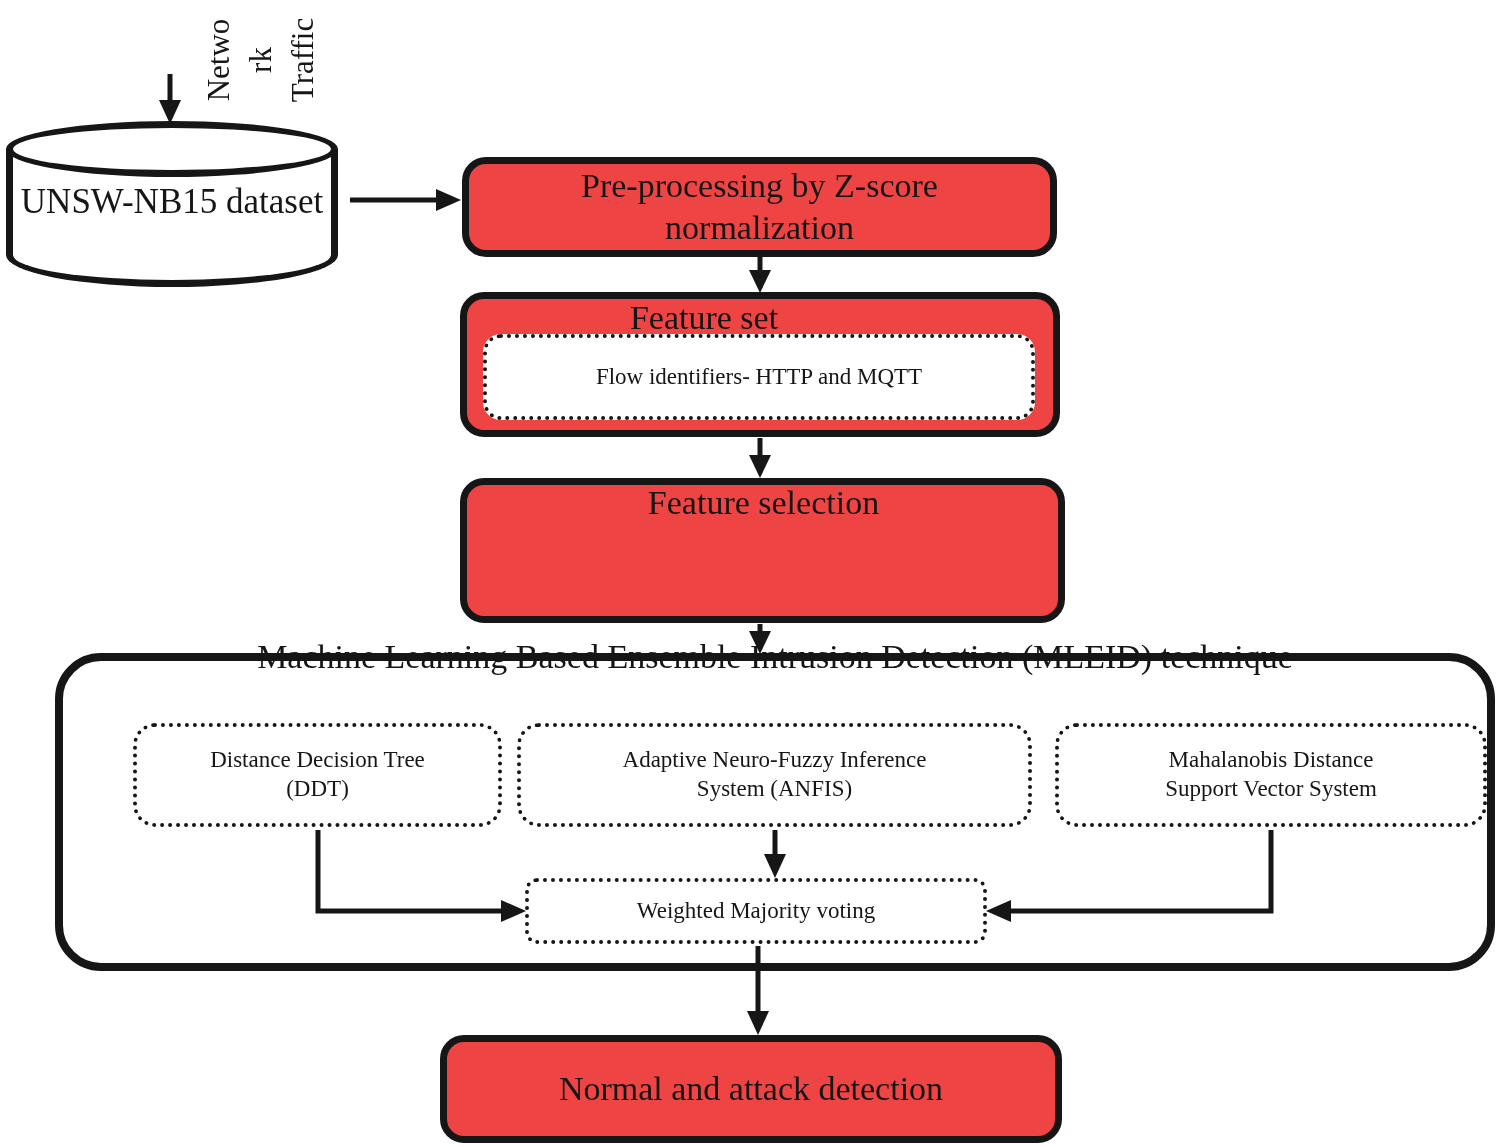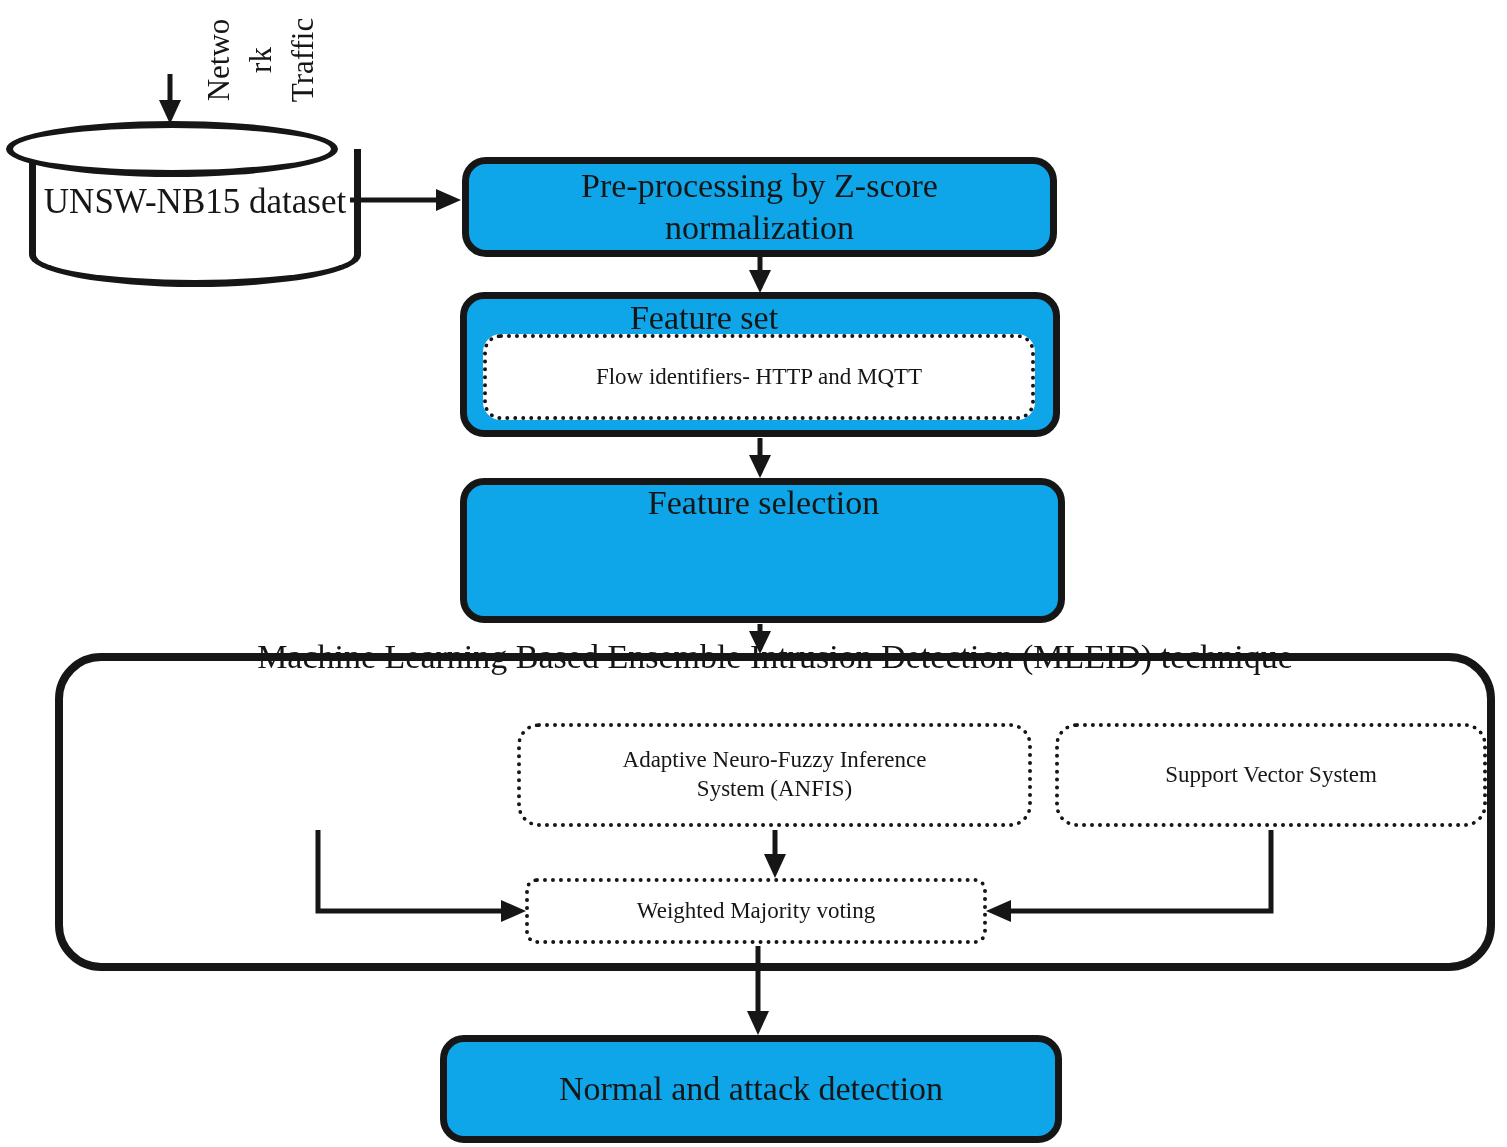--- a/index.html
+++ b/index.html
@@ -21,39 +21,39 @@
   }
   .connectors polygon{fill:#161616;stroke:none;}
   
   .cyl-body{
     position:absolute;left:6px;top:149px;width:332px;height:138px;
     background:#fff;
     border-left:7px solid #161616;border-right:7px solid #161616;border-bottom:7px solid #161616;
     border-radius:0 0 50% 50% / 0 0 32px 32px;
     z-index:2;
     display:flex;align-items:center;justify-content:center;
-    padding-bottom:26px;box-sizing:border-box;margin-left:23px;
+    padding-bottom:26px;box-sizing:border-box;
   }
   .cyl-top{
     position:absolute;left:6px;top:121px;width:332px;height:56px;
     background:#fff;border:7px solid #161616;border-radius:50%;
     z-index:3;box-sizing:border-box;
   }
   .cyl-label{font-size:35px;white-space:nowrap;}
   
   .traffic-label{
     position:absolute;left:198px;top:-6px;width:132px;height:132px;
     transform:rotate(-90deg);
     font-size:31px;line-height:42px;text-align:center;
     z-index:4;
   }
   .traffic-label span{display:block;}
   
   .box{
-    position:absolute;background:#0ea5e9;border:7px solid #161616;border-radius:24px;
+    position:absolute;background:#ef4444;border:7px solid #161616;border-radius:24px;
     box-sizing:border-box;z-index:2;
     display:flex;flex-direction:column;align-items:center;justify-content:center;
     font-size:34px;line-height:1.25;text-align:center;
   }
   .box .ln{display:block;}
   .dotted{
     position:absolute;background:#fff;border:4px dotted #161616;border-radius:18px;
     box-sizing:border-box;z-index:3;
     display:flex;flex-direction:column;align-items:center;justify-content:center;
     font-size:23px;line-height:1.25;text-align:center;
@@ -136,27 +136,32 @@
   <div class="dotted" style="left:483px;top:334px;width:552px;height:86px;">
     <span>Flow identifiers- HTTP and MQTT</span>
   </div>
 
   <div class="box" style="left:460px;top:478px;width:605px;height:145px;"></div>
   <div class="box-title" style="left:460px;top:484px;width:607px;">Feature selection</div>
 
   <div class="mleid"></div>
   <div class="mleid-title">Machine Learning Based Ensemble Intrusion Detection (MLEID) technique</div>
 
+  <div class="dotted" style="left:133px;top:723px;width:369px;height:104px;border-radius:22px;">
+    <span class="ln">Distance Decision Tree</span>
+    <span class="ln">(DDT)</span>
+  </div>
 
   <div class="dotted" style="left:517px;top:723px;width:515px;height:104px;border-radius:22px;">
     <span class="ln">Adaptive Neuro-Fuzzy Inference</span>
     <span class="ln">System (ANFIS)</span>
   </div>
 
   <div class="dotted" style="left:1055px;top:723px;width:432px;height:104px;border-radius:22px;">
+    <span class="ln">Mahalanobis Distance</span>
     <span class="ln">Support Vector System</span>
   </div>
 
   <div class="dotted" style="left:525px;top:878px;width:462px;height:66px;border-radius:12px;">
     <span>Weighted Majority voting</span>
   </div>
 
   <div class="box" style="left:440px;top:1035px;width:622px;height:108px;">
     <span>Normal and attack detection</span>
   </div>

